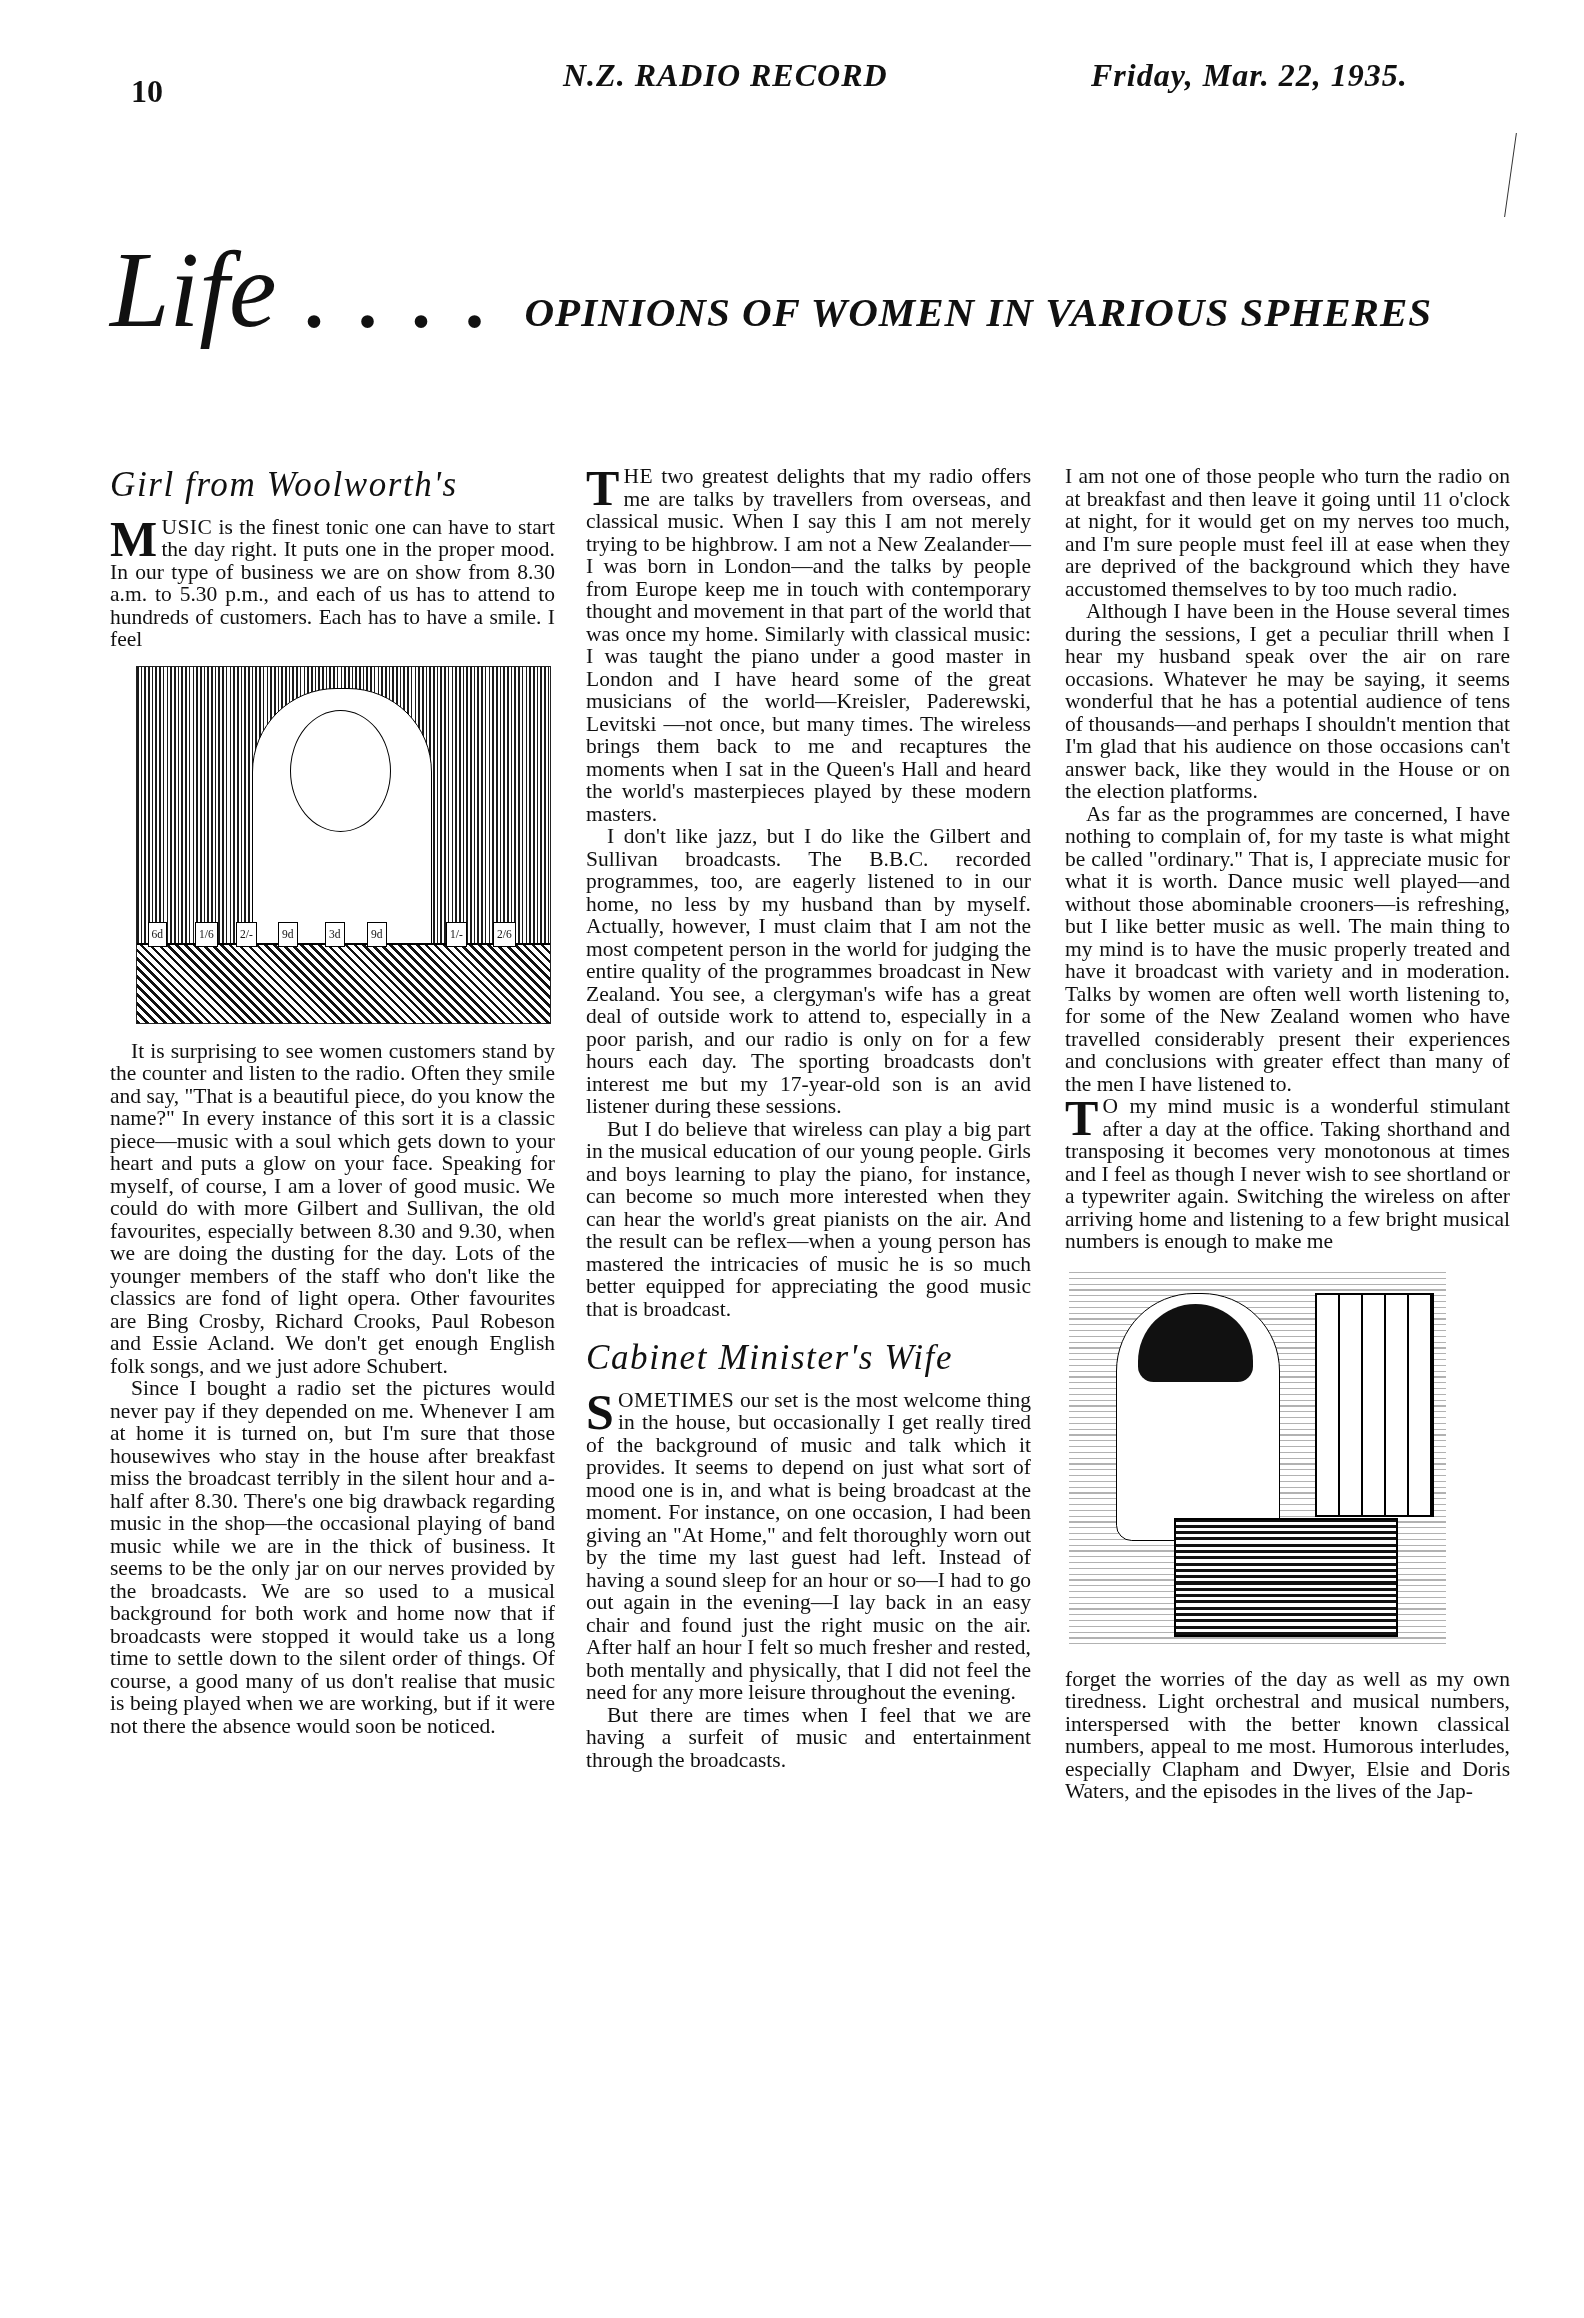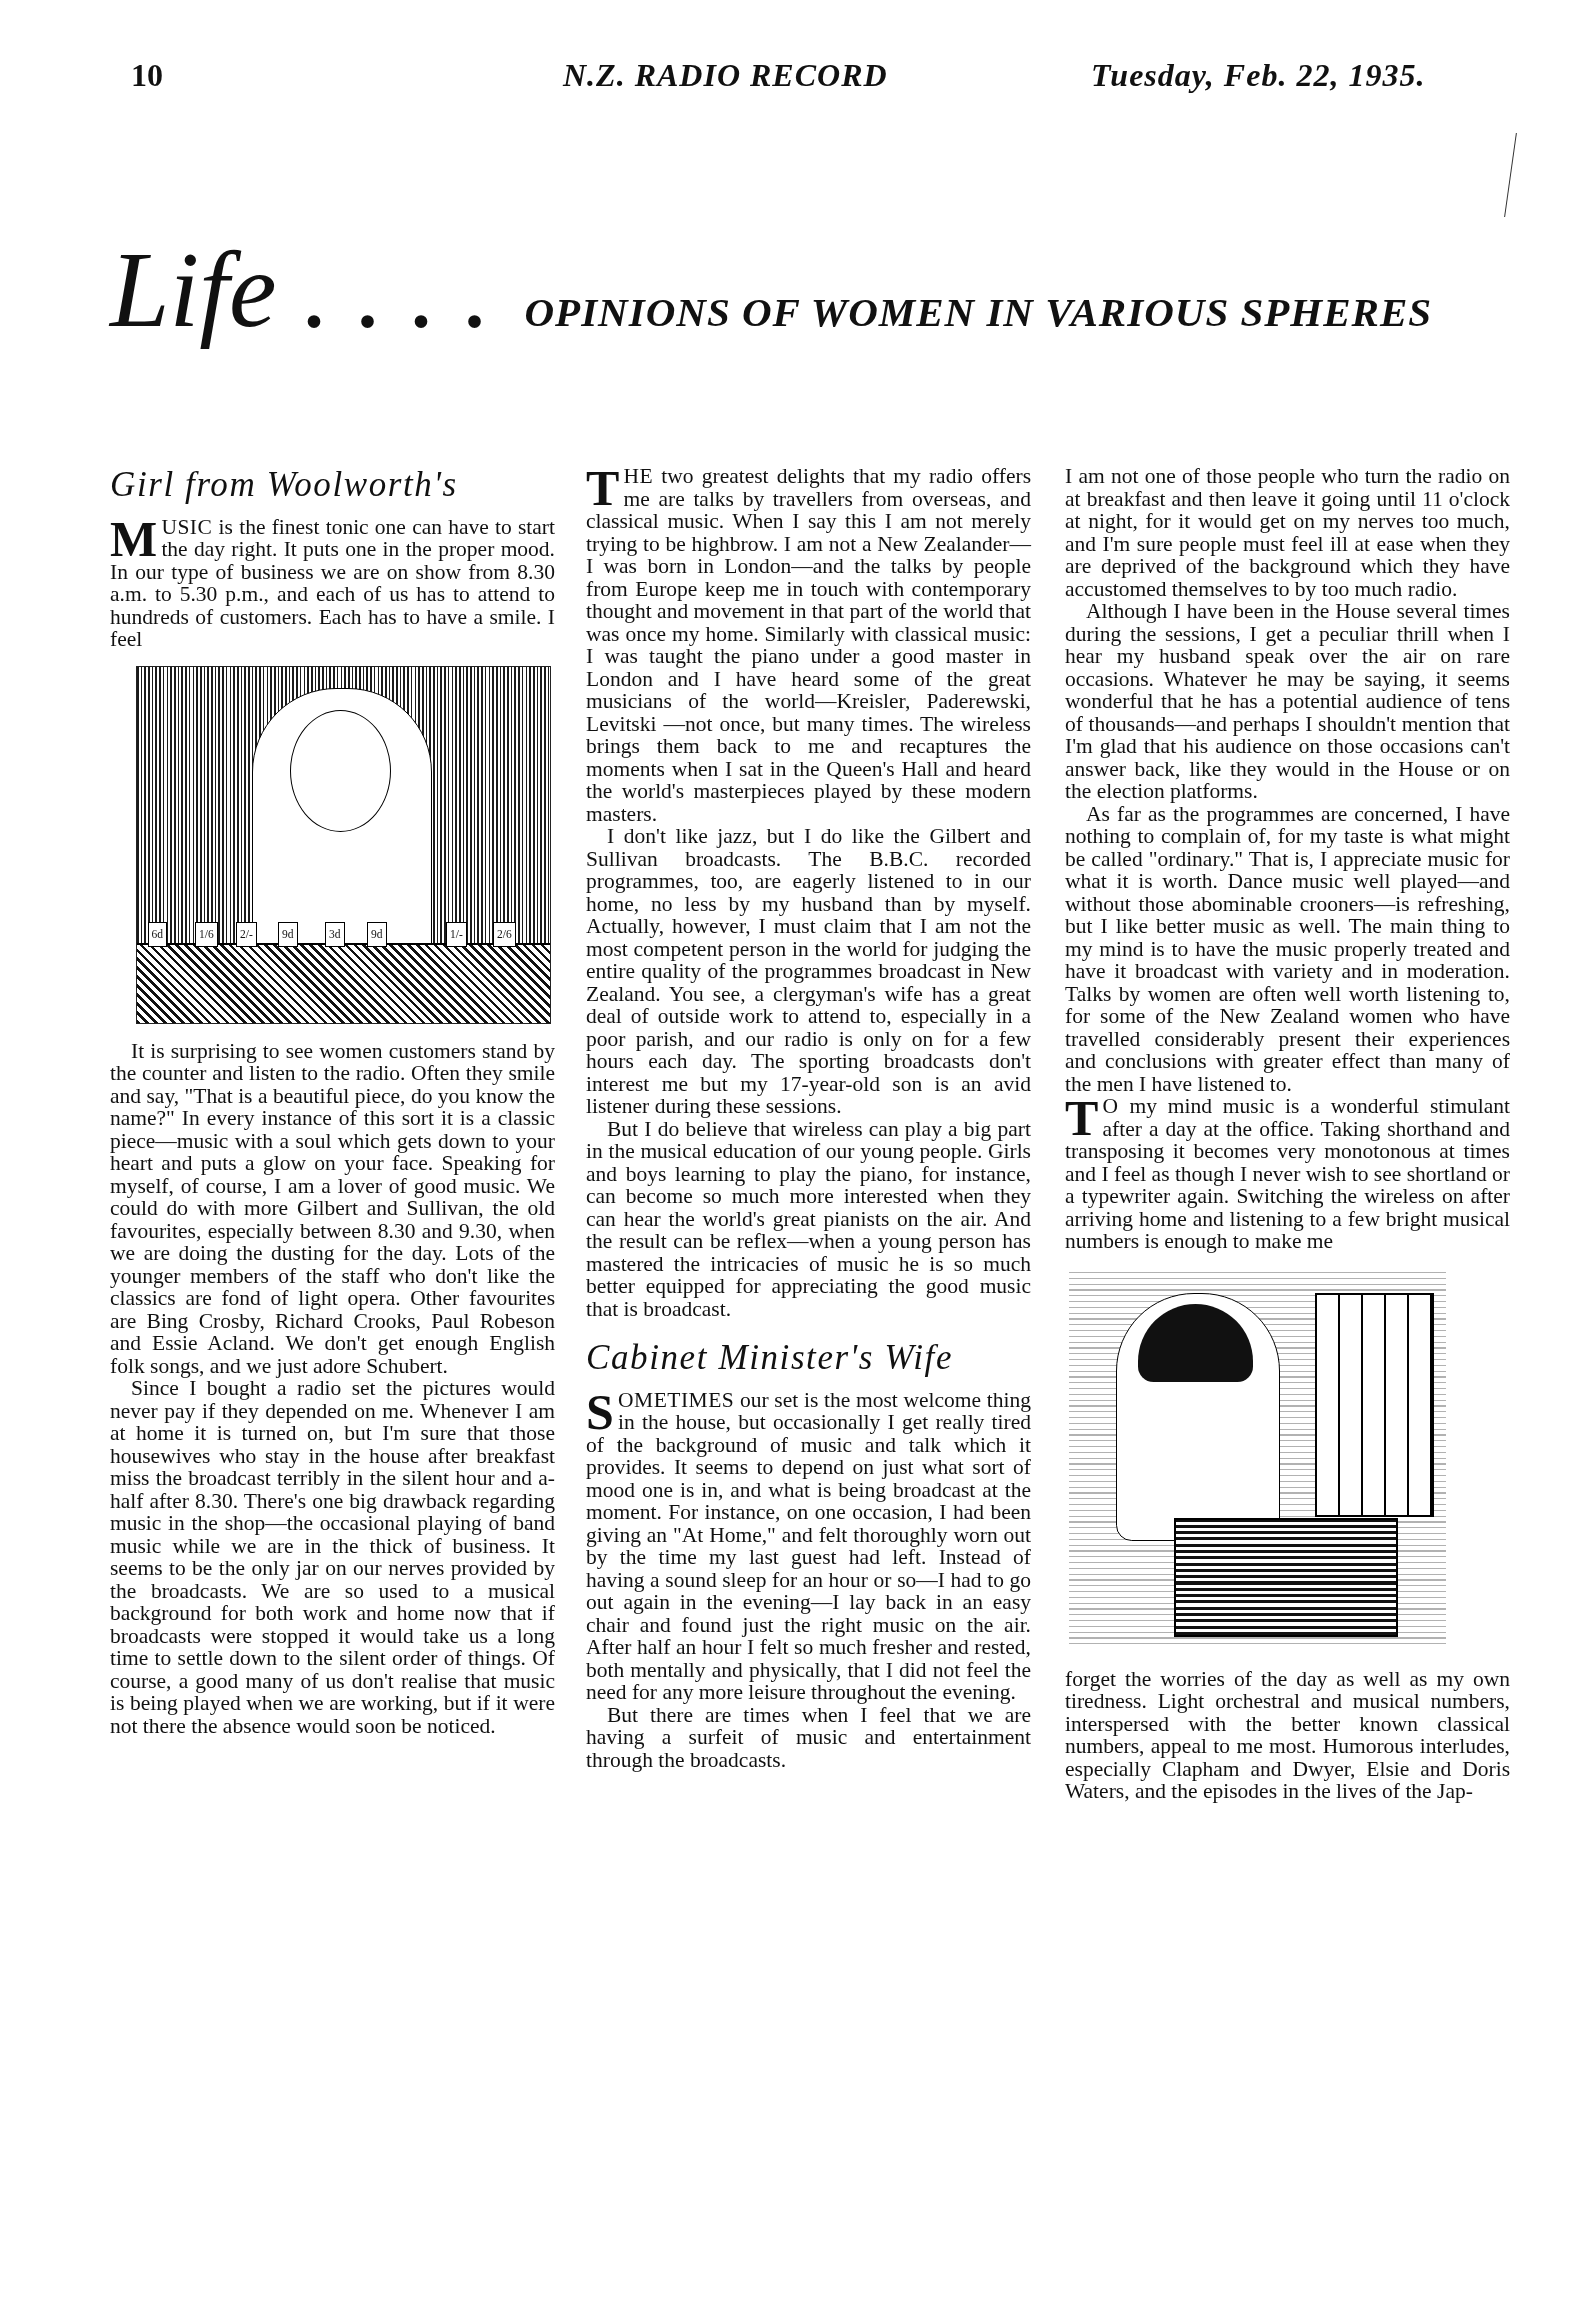--- a/index.html
+++ b/index.html
@@ -2,21 +2,21 @@
 <html style="font-size:8.4px"><head>
 <meta charset="utf-8">
 <style>
   html, body { margin: 0; padding: 0; background: #ffffff; }
   body { width: 1585px; height: 2319px; position: relative; overflow: hidden;
          font-family: "DejaVu Serif", "Liberation Serif", serif; color: #111; }
   .page { position: absolute; left: 0; top: 0; width: 1585px; height: 2319px; }
 
   .masthead { position: absolute; top: 57px; left: 131px; right: 105px; height: 42px;
               font-family: "Liberation Serif", serif; font-size: 32px; font-weight: bold; }
-  .masthead .pgnum { position: absolute; left: 0; top: 0; font-style: normal; }
+  .masthead .pgnum { position: absolute; left: 0; top: 16px; font-style: normal; }
   .masthead .pub { position: absolute; left: 432px; top: 0; font-style: italic; letter-spacing: 1px; }
   .masthead .date { position: absolute; left: 960px; top: 0; font-style: italic; letter-spacing: 1px; }
 
   .headline { position: absolute; left: 110px; top: 110px; width: 1413px;
               font-family: "Liberation Serif", serif; font-style: italic;
               font-size: 107px; line-height: 120px; font-weight: normal; letter-spacing: 1px; }
   .headline2 { position: absolute; left: 110px; top: 230px; width: 1413px;
                font-family: "Liberation Serif", serif; font-style: italic; font-size: 107px; line-height: 120px; }
   .headline2 .sub { font-size: 41px; letter-spacing: 1px; font-weight: bold; margin-left: 7.3px; }
   .margin-mark { position: absolute; left: 1510px; top: 133px; width: 3.1px; height: 84px; border-left: 1.6px solid #333; transform: skewX(-8deg); }
@@ -58,21 +58,21 @@
      repeating-linear-gradient(0deg, #111 0 3.1px, #fff 3.1px 6.3px); border: 2.1px solid #000; }
 </style>
 </head>
 <body>
 
 <div class="page">
 
   <div class="masthead">
     <span class="pgnum">10</span>
     <span class="pub">N.Z. RADIO RECORD</span>
-    <span class="date">Tuesday, Feb. 22, 1935.</span>
+    <span class="date">Friday, Mar. 22, 1935.</span>
   </div>
 
   <div class="margin-mark"></div>
   <div class="headline2">
     <span>Life . . . .</span>
     <span class="sub">OPINIONS OF WOMEN IN VARIOUS SPHERES</span>
   </div>
 
 
   <div class="col col1">

